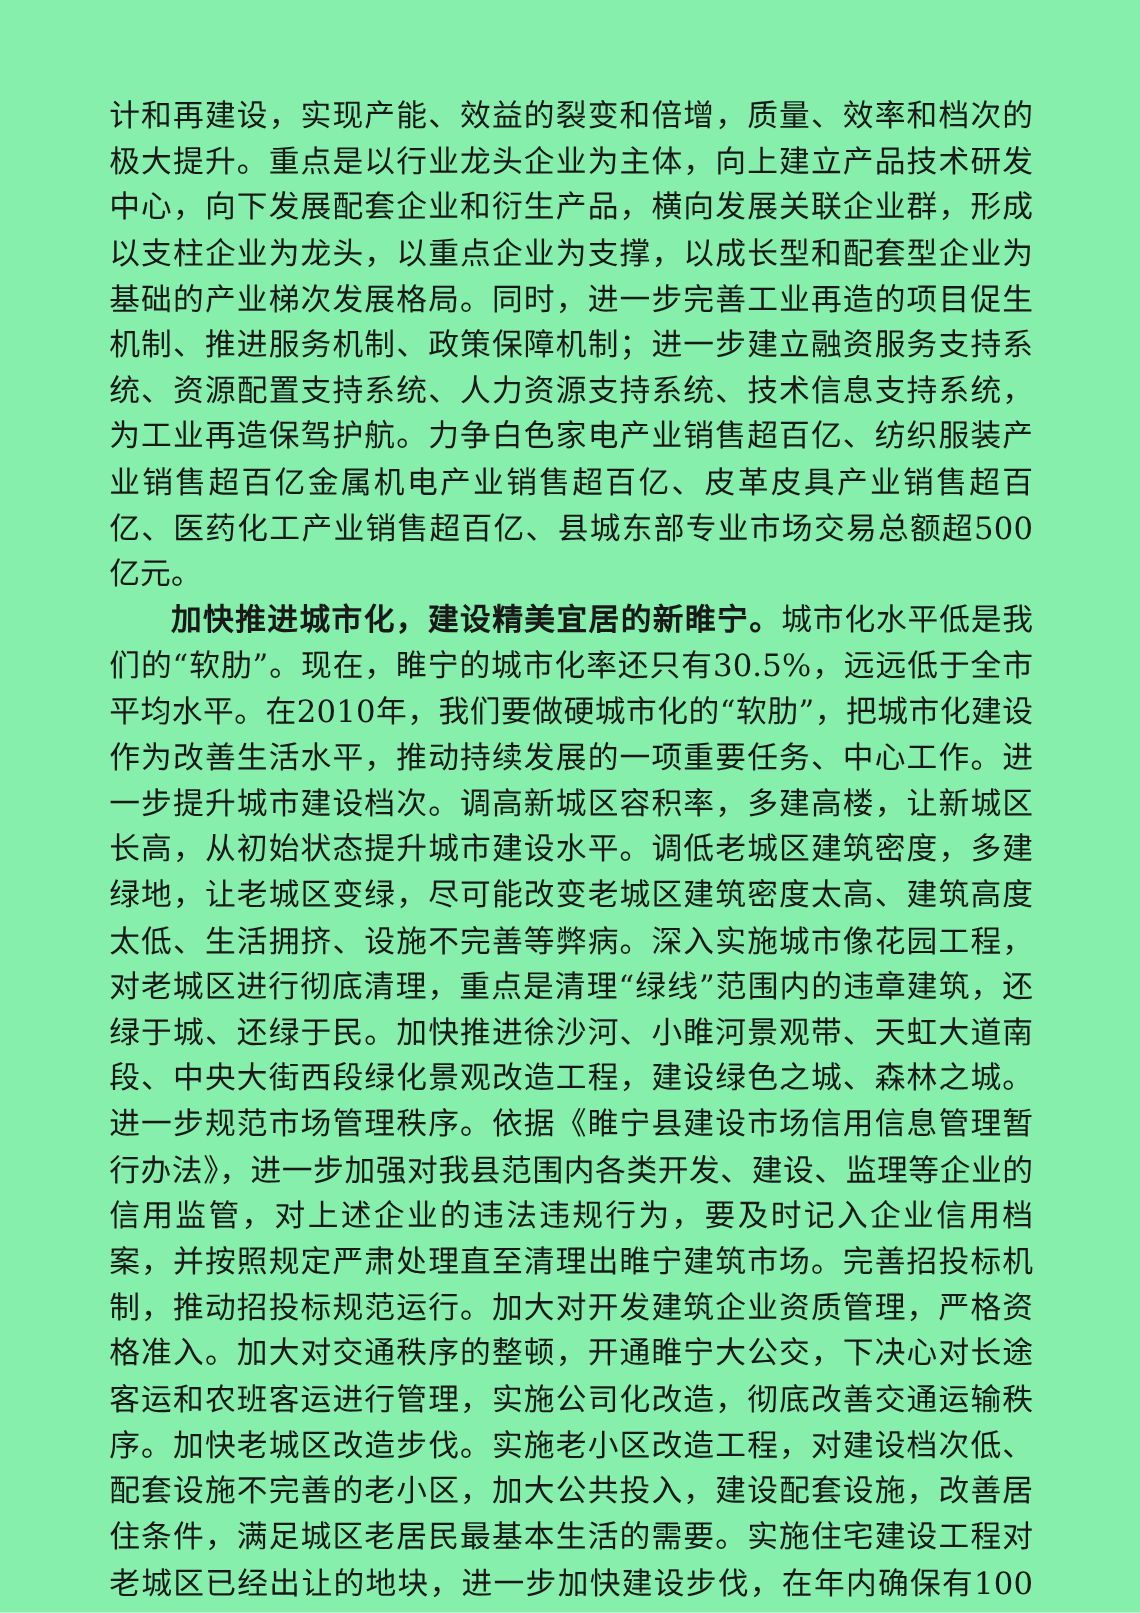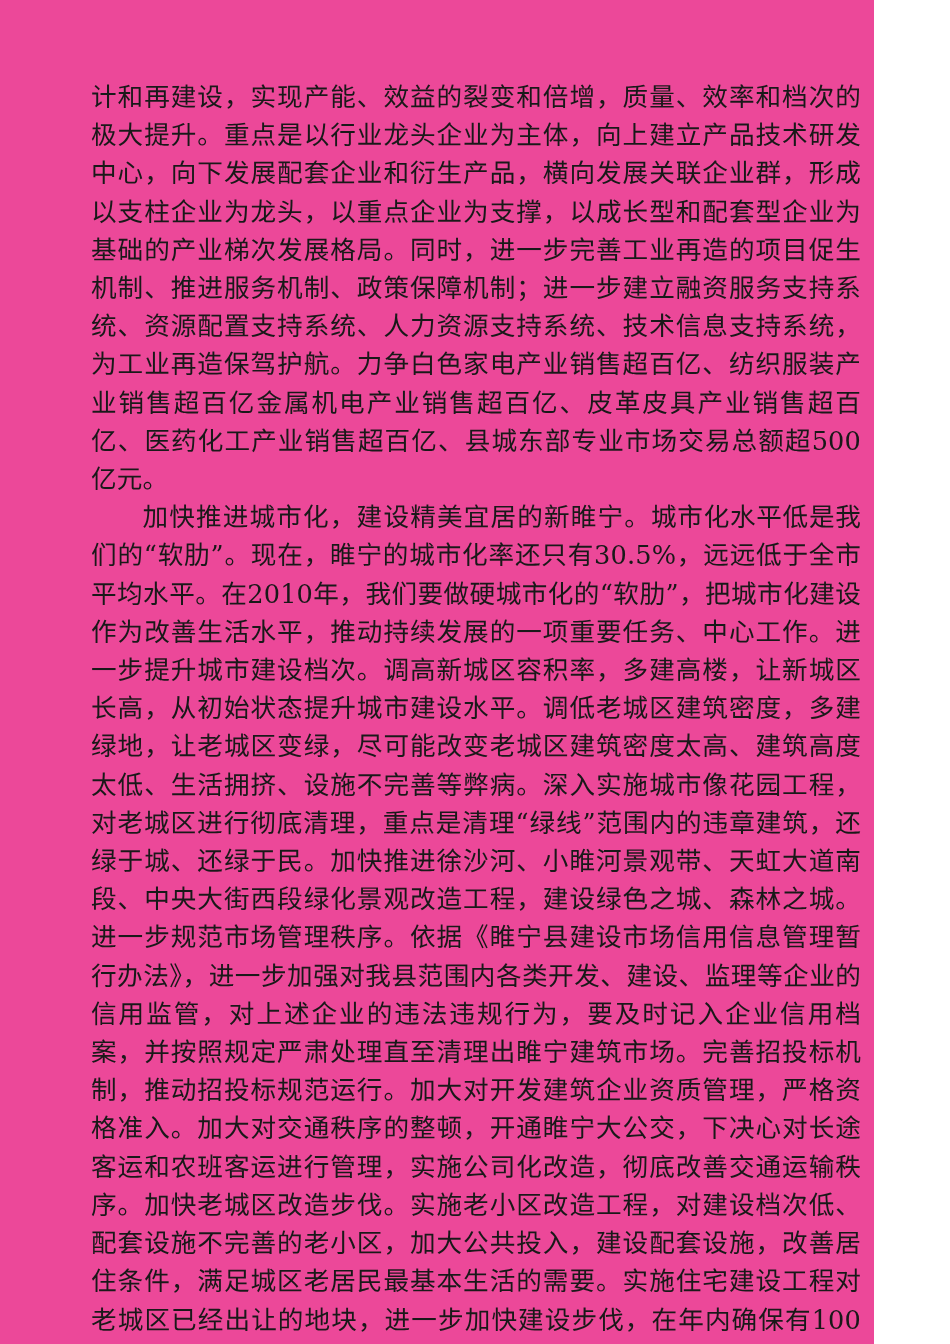--- a/index.html
+++ b/index.html
@@ -10,23 +10,23 @@
   }
   body {
     width: 950px;
     height: 1344px;
     overflow: hidden;
     font-family: "DejaVu Serif", "Liberation Serif", serif;
     color: #1a1a1a;
   }
   #page {
     position: relative;
-    width: 874px;
+    width: 950px;
     height: 1344px;
-    background: #ec4899;
+    background: #86efac;
     box-sizing: border-box;
   }
   #text-body {
     position: absolute;
     left: 91px;
     top: 78px;
     width: 770px;
   }
   .para {
     margin: 0;
@@ -40,21 +40,21 @@
     word-break: break-all;
     color: #191919;
   }
   .para + .para {
     margin-top: 0;
   }
   .para.indent {
     text-indent: 51.5px;
   }
   .lead {
-    font-weight: normal;
+    font-weight: bold;
     letter-spacing: 0.6px;
   }
 </style>
 </head>
 <body>
 
 <div id="page">
 
   <div id="text-body">
 

